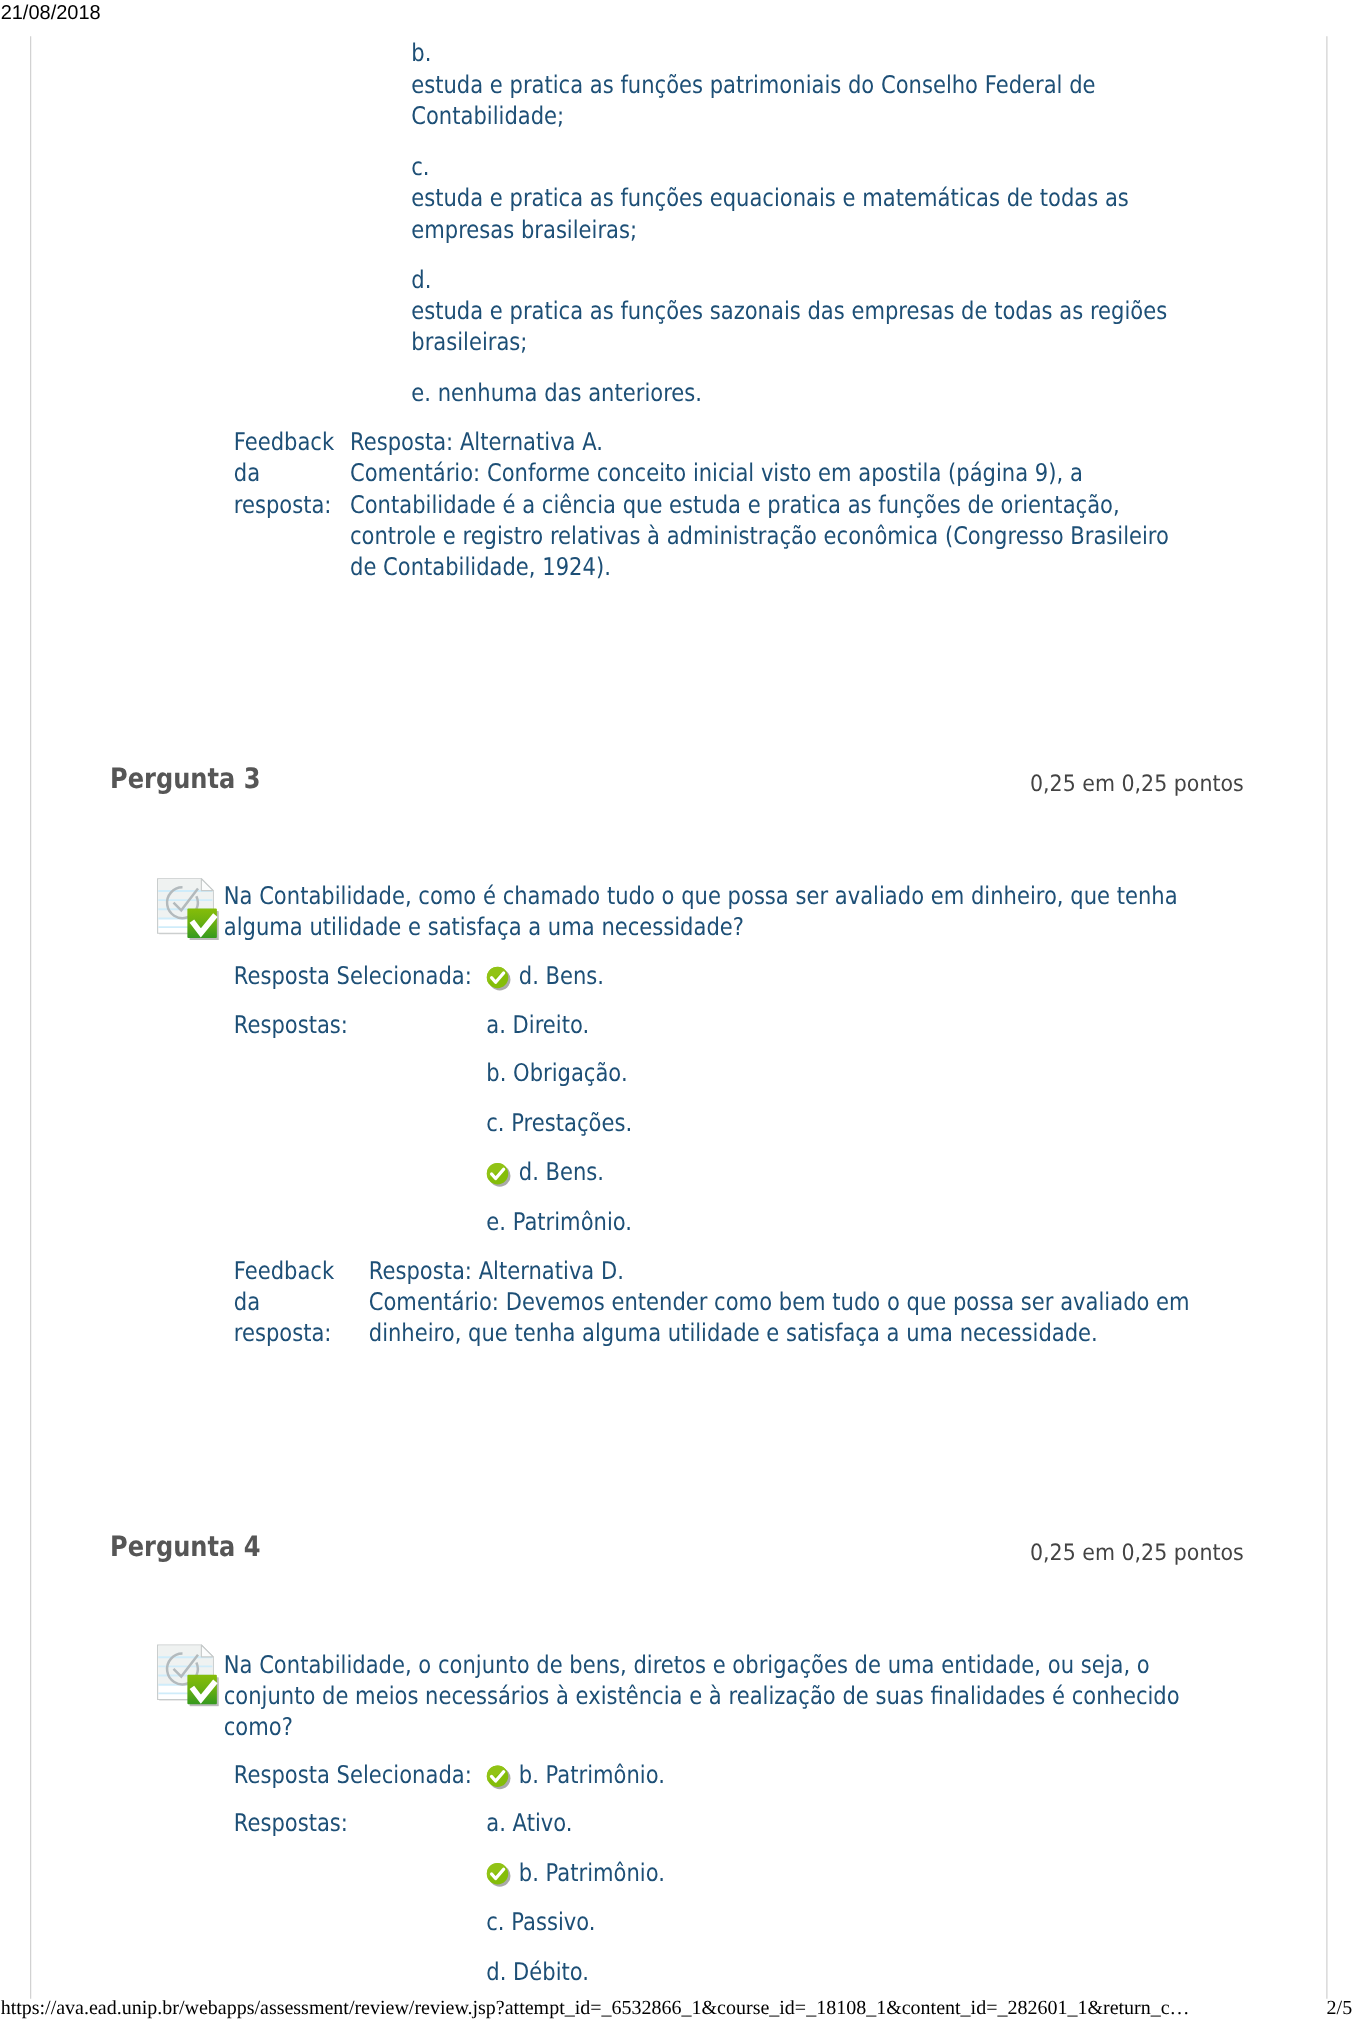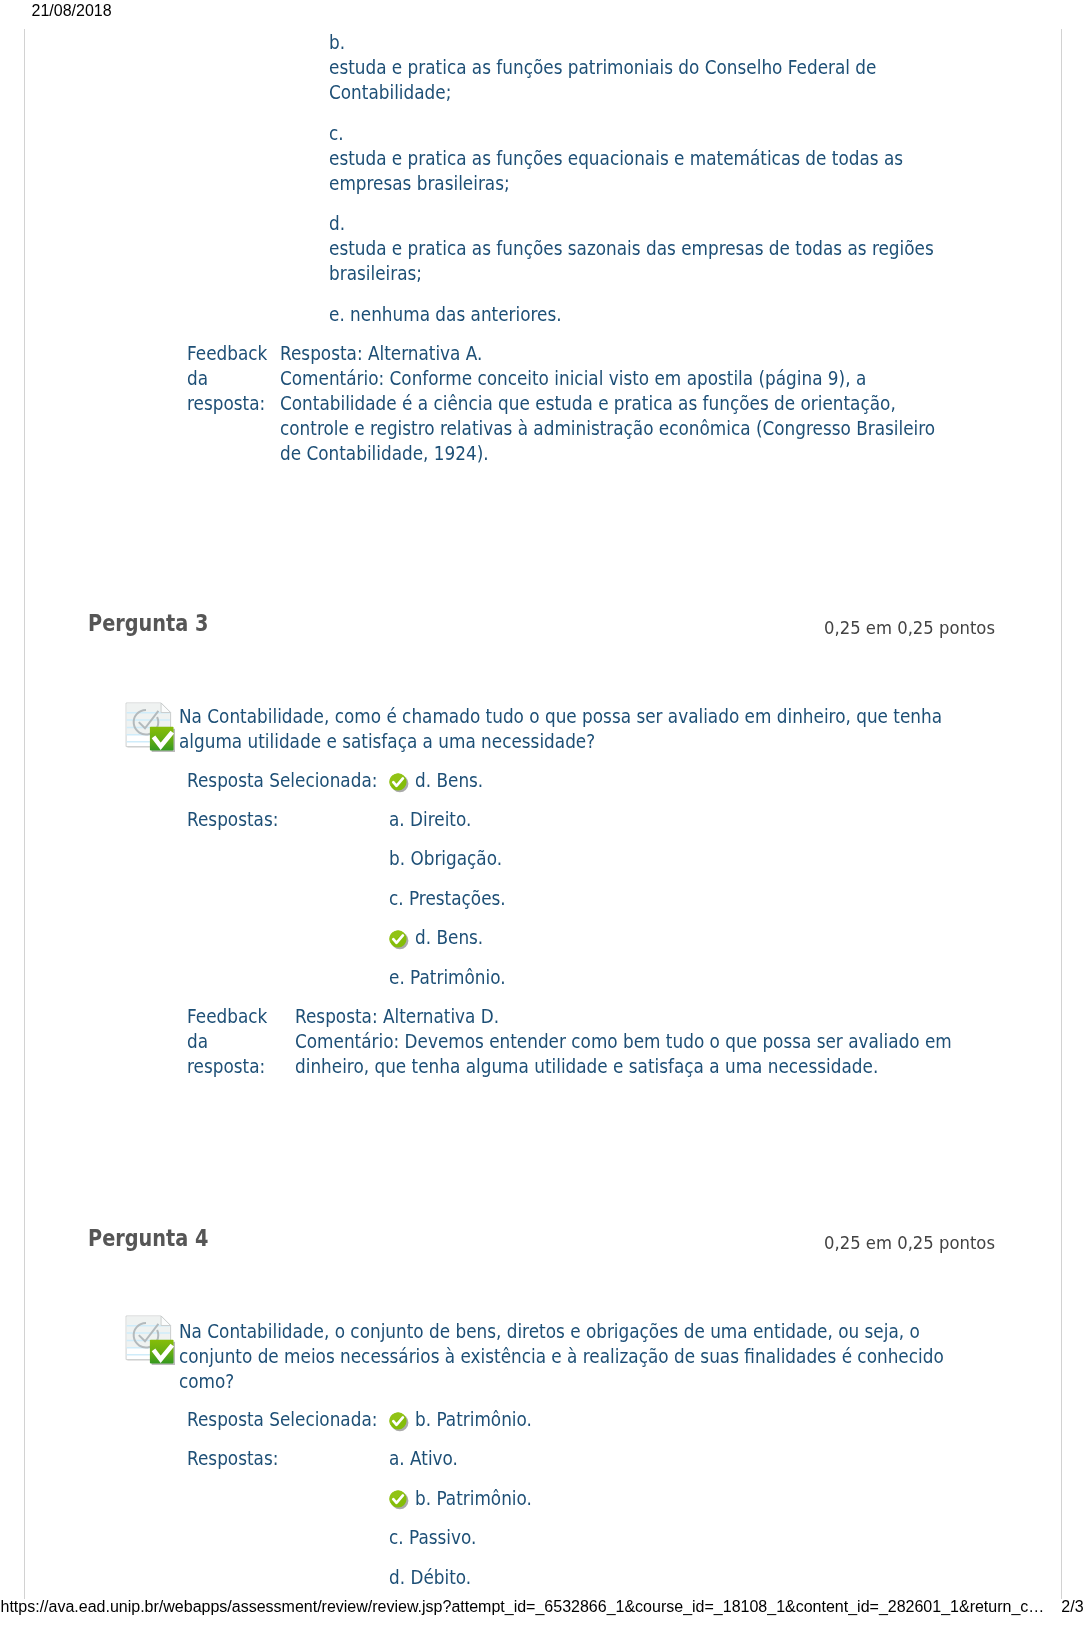--- a/index.html
+++ b/index.html
@@ -22,22 +22,22 @@
     position: absolute;
     left: 0px;
     width: 1084px;
     font-family: "Liberation Sans", sans-serif;
     font-size: 16px;
     color: #000000;
     line-height: 16px;
     transform: translateZ(0);
   }
   .print-header { top: 0px; height: 20px; }
-  .print-footer { top: 1596px; height: 20px; }
-  .ph-date  { position: absolute; left: 0.5px; top: 2.7px; white-space: nowrap; padding-left: 31px; }
+  .print-footer { top: 1596px; height: 20px; font-family: Liberation Serif, serif; }
+  .ph-date  { position: absolute; left: 0.5px; top: 2.7px; white-space: nowrap; }
   .ph-title { position: absolute; left: 375.2px; top: 2.7px; white-space: nowrap; letter-spacing: 0.04px; }
   .pf-url   { position: absolute; left: 0.5px; top: 2.7px; white-space: nowrap; }
   .pf-page  { position: absolute; left: 1061.3px; top: 2.7px; white-space: nowrap; }
 
   
   .frame-left, .frame-right {
     position: absolute;
     top: 29px;
     width: 1px;
     height: 1570px;
@@ -214,14 +214,14 @@
         <path d="M0.4 9.0 a8.6 8.6 0 0 1 15.0 -5.7 l-14.2 9.4 z" fill="#93c417" opacity="0.85"></path>
         <path d="M4.3 9.2 l3.2 3.6 l6.4 -7.4" fill="none" stroke="#ffffff" stroke-width="2.7" stroke-linecap="round" stroke-linejoin="round"></path>
       </svg></span>
     <div class="txt" style="left:415.2px;top:1488.5px">b. Patrimônio.</div>
     <div class="txt" style="left:389.4px;top:1528px">c. Passivo.</div>
     <div class="txt" style="left:389.4px;top:1567.5px">d. Débito.</div>
   </div>
 
 <div class="print-footer">
   <span class="pf-url">https://ava.ead.unip.br/webapps/assessment/review/review.jsp?attempt_id=_6532866_1&amp;course_id=_18108_1&amp;content_id=_282601_1&amp;return_c…</span>
-  <span class="pf-page">2/3</span>
+  <span class="pf-page">2/5</span>
 </div>
 
 </body></html>

